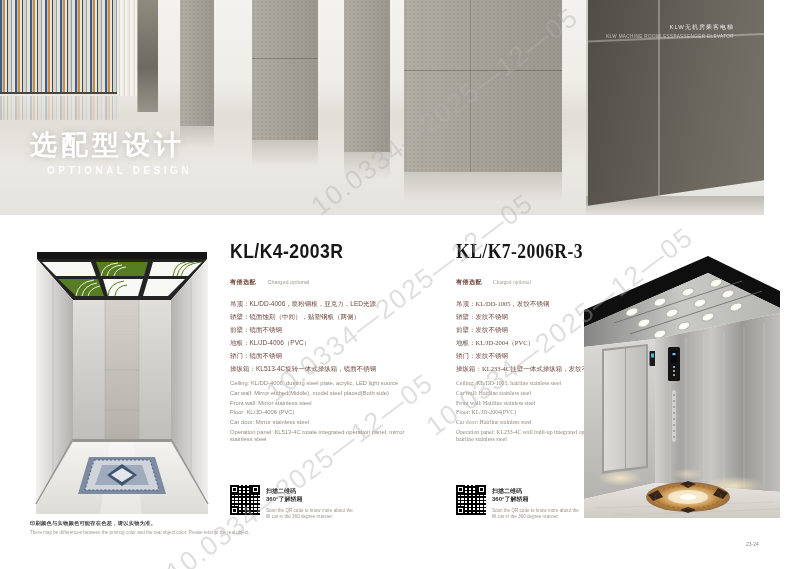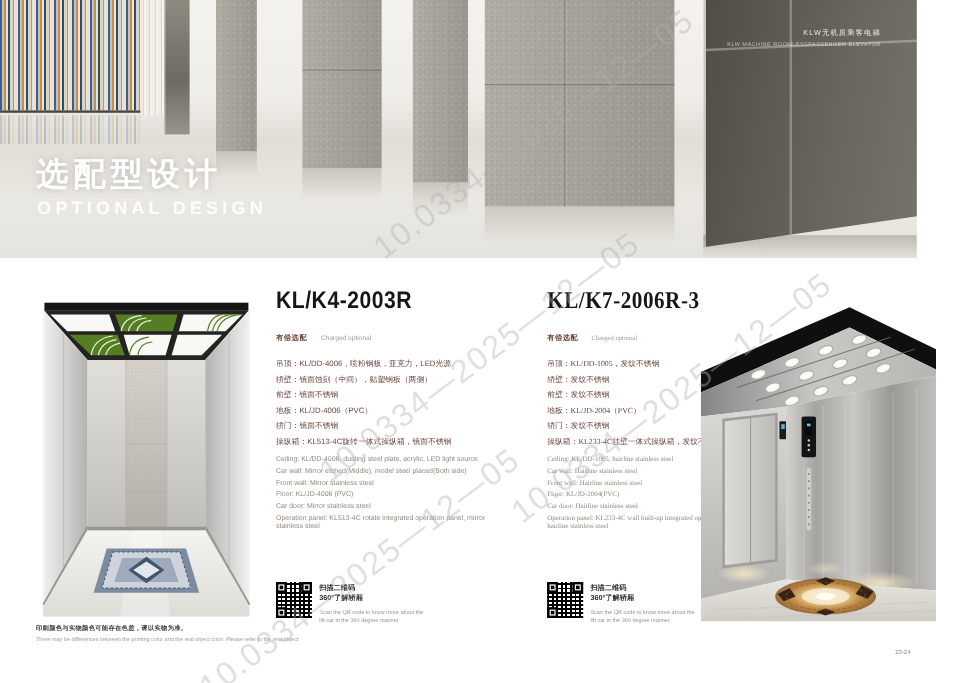--- a/index.html
+++ b/index.html
@@ -37,21 +37,21 @@
   .rC { left:344px; top:152px; width:46px; height:28px; }
   .rW { left:404px; top:172px; width:158px; height:30px; }
   .doors { position:absolute; left:586px; top:0; width:214px; height:206px;
          clip-path:polygon(0 0,100% 0,100% 85%,0 100%); border-left:2px solid #cfccc4;
          background:linear-gradient(100deg,#514d46 0%,#6b675f 55%,#7d7971 100%); }
   .door-seam-v { position:absolute; left:70px; top:0; bottom:0; width:2px; background:rgba(200,196,188,.45); }
   .door-seam-h { position:absolute; left:0; top:36px; width:100%; height:1.5px; background:rgba(240,238,230,.35); transform:rotate(-2.5deg); }
   .rD { left:586px; top:196px; width:214px; height:20px; background:linear-gradient(180deg,rgba(90,86,78,.30),rgba(90,86,78,0)); }
   .hero-title { position:absolute; left:30px; top:127px; font-size:27px; font-weight:bold; letter-spacing:4px;
          color:#fff; text-shadow:0 0 6px rgba(110,106,96,.35); }
-  .hero-sub { position:absolute; left:31px; top:165px; font-size:15px; font-weight:bold; letter-spacing:3.5px;
+  .hero-sub { position:absolute; left:47px; top:165px; font-size:10px; font-weight:bold; letter-spacing:3.5px;
          color:rgba(255,255,255,.92); }
   .corner { position:absolute; right:30px; top:23px; text-align:right; }
   .corner-zh { font-size:6px; letter-spacing:1px; color:rgba(255,255,255,.85); margin-bottom:2px; }
   .corner-en { font-size:4.6px; letter-spacing:.4px; color:rgba(255,255,255,.6); }
 
   
   .wm { position:absolute; font-size:27px; letter-spacing:1.5px; color:rgba(174,174,174,.40);
         transform:translate(-50%,-50%) rotate(-37deg); white-space:nowrap; z-index:40; pointer-events:none; }
 
   

